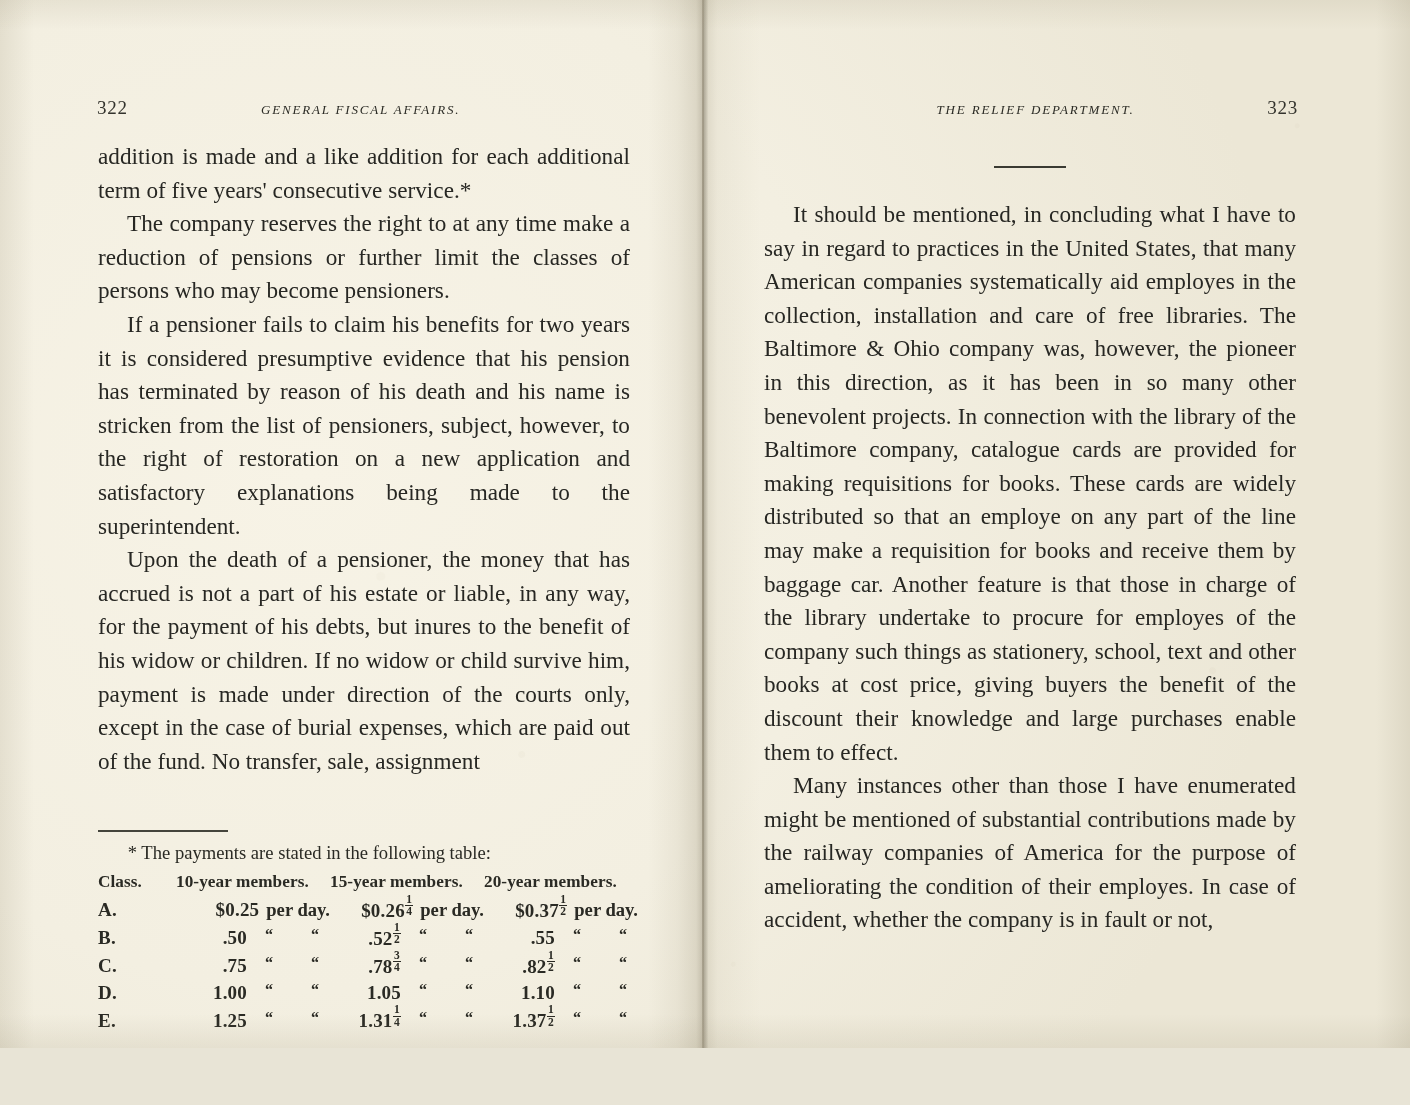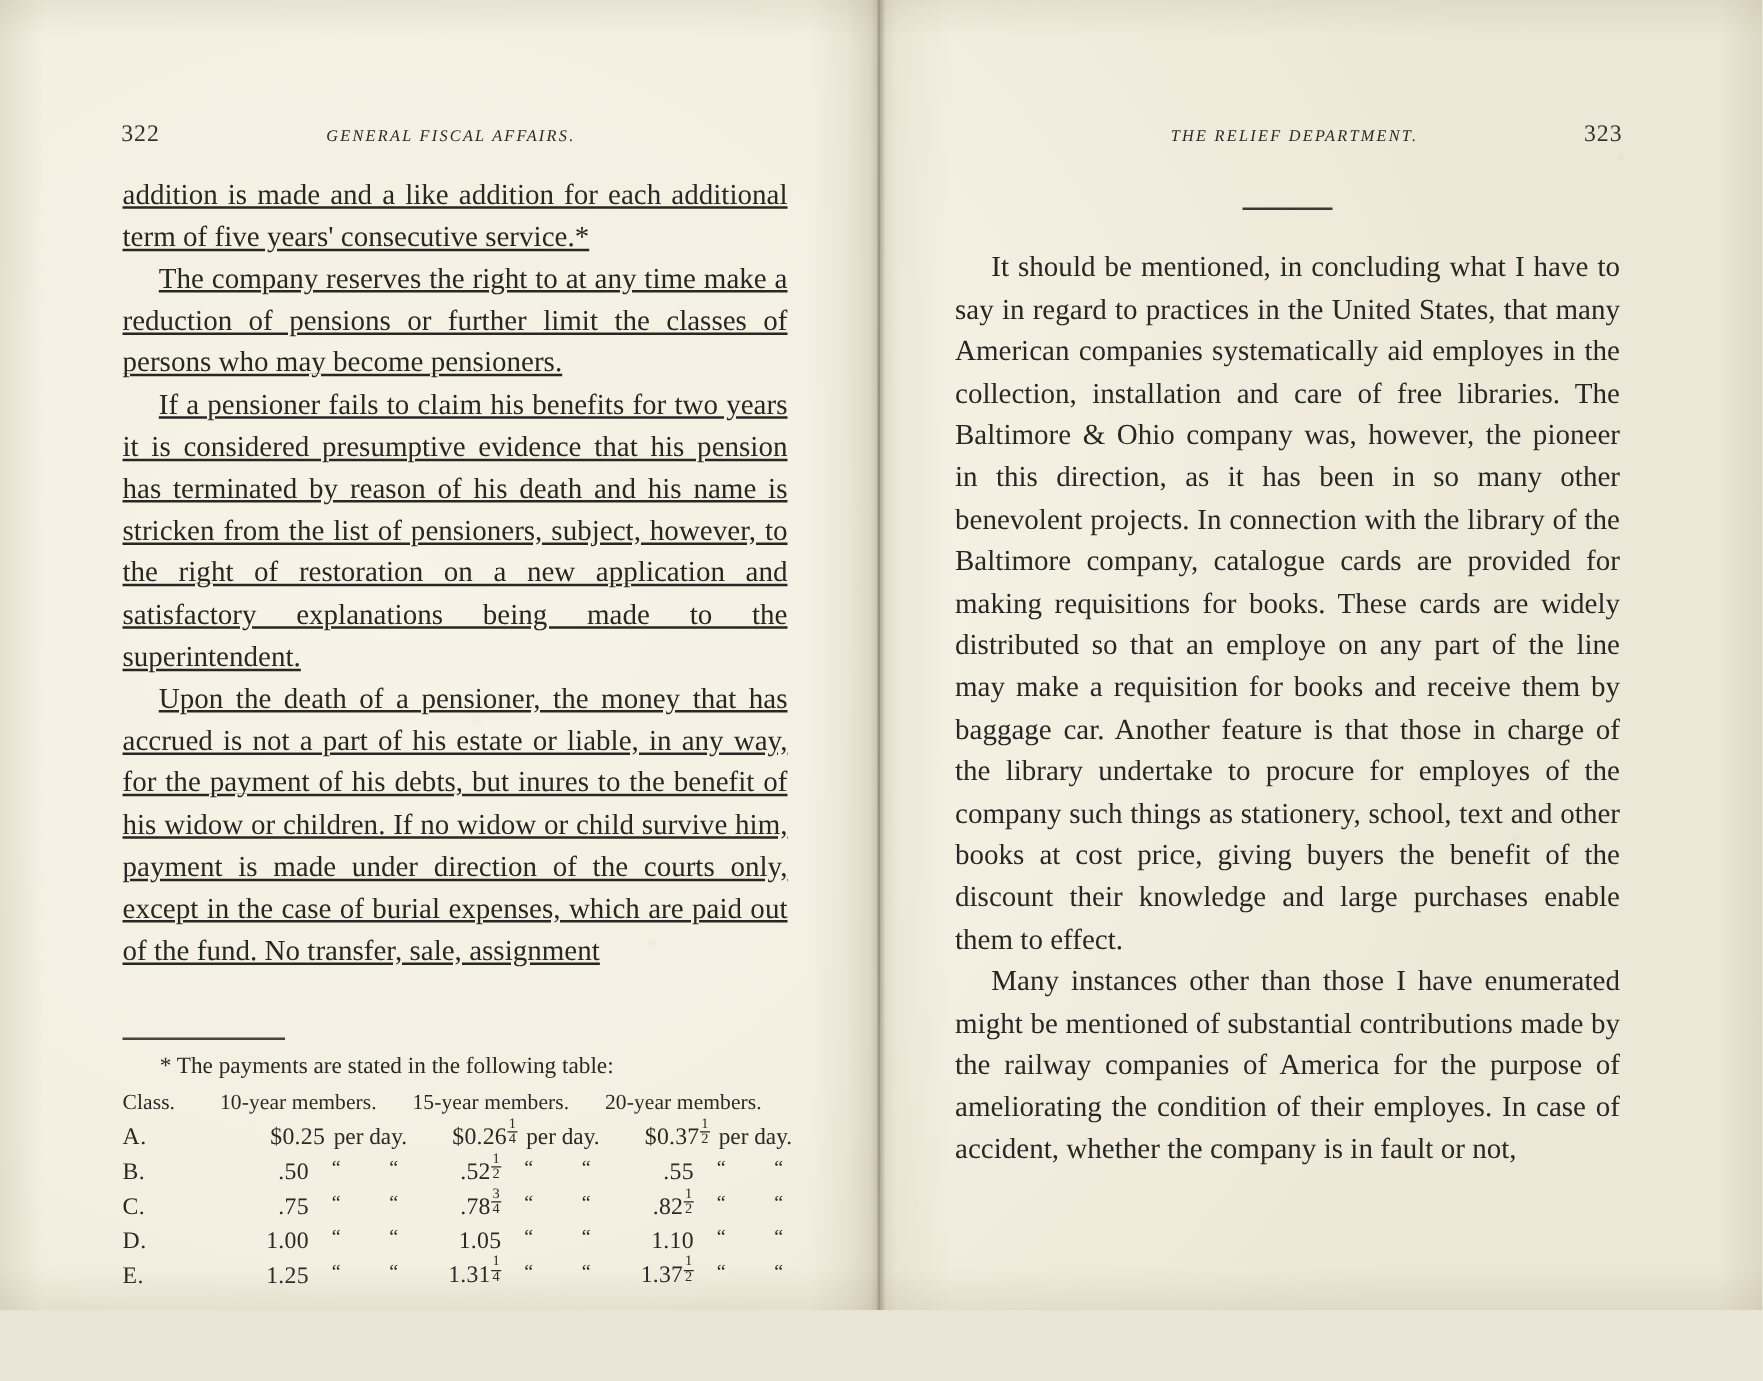--- a/index.html
+++ b/index.html
@@ -111,21 +111,21 @@
     position: absolute;
     width: 532px;
     font-size: 23.2px;
     line-height: 33.6px;
     text-align: justify;
     text-align-last: left;
     hyphens: none;
     color: #272723;
     letter-spacing: .001em;
   }
-  #col-left  { left: 98px; top: 140px; text-decoration: underline; }
+  #col-left  { left: 98px; top: 140px; }
   #col-right { left: 66px; top: 140px; }
 
   .col p {
     margin: 0;
     text-indent: 1.25em;
   }
   .col p.noindent { text-indent: 0; }
 
   
   .section-rule {
@@ -159,21 +159,21 @@
   table.fn-table {
     border-collapse: collapse;
     font-size: 18.4px;
     line-height: 25.5px;
     width: 540px;
     table-layout: fixed;
   }
   table.fn-table th,
   table.fn-table td {
     padding: 0;
-    font-weight: 400;
+    font-weight: 700;
     text-align: left;
     vertical-align: baseline;
     white-space: nowrap;
     margin-top: 43px;
   }
   .c-class { width: 78px; }
   .c-amt   { width: 154px; }
   th.c-amt, th.c-class {
     font-size: 17.2px;
     letter-spacing: .005em;

